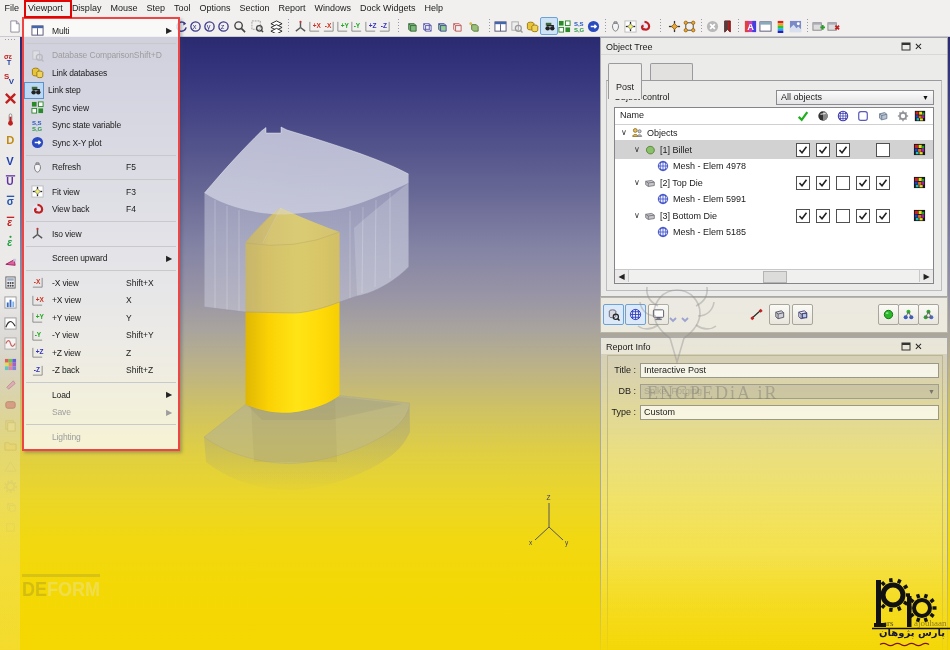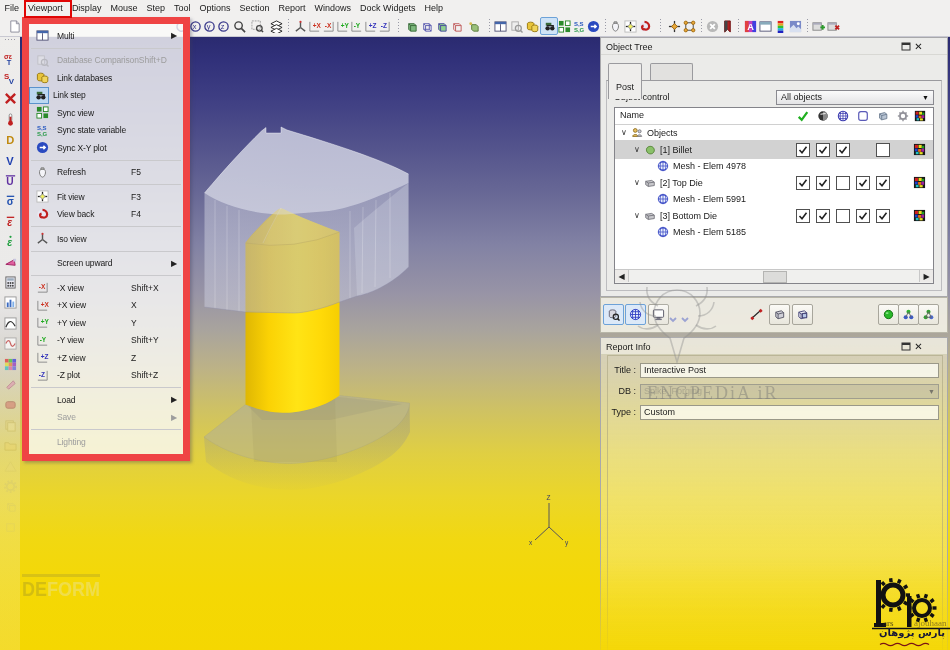--- a/index.html
+++ b/index.html
@@ -34,21 +34,21 @@
         #e0cf42 68%, #ebd629 75%, #f1d811 82%, #f4d805 90%, #f5d701 100%);}
   #viewport .vp-border{position:absolute;left:20px;top:0;right:0;height:1px;background:#1e1e62;}
   #deform-logo{position:absolute;left:22px;top:538px;width:78px;opacity:.55;}
   #deform-logo .bar{height:3px;background:#c2b121;margin-bottom:1px;}
   #deform-logo .txt{font-size:18px;font-weight:bold;letter-spacing:0px;line-height:20px;
       font-family:"Liberation Sans",sans-serif;transform:scaleY(1.15);transform-origin:top left;}
   #deform-logo .de{color:#b9a81c;}
   #deform-logo .form{color:#ece285;}
   
   #vp-menu{position:absolute;left:22px;top:17px;width:154px;z-index:50;font-size:8.5px;
-           background:rgba(251,251,249,0.80);border:7px solid #ef4444;
+           background:rgba(251,251,249,0.80);border:2px solid #ef4444;
            box-shadow:2px 2px 3px rgba(60,60,90,0.35);padding:3px 0;}
   .menu-item{display:flex;height:17.5px;align-items:center;}
   .menu-item .mi-icon{width:21px;padding-left:3px;display:flex;justify-content:center;align-items:center;flex:none;}
   .menu-item .mi-label{flex:1;padding-left:4px;white-space:nowrap;letter-spacing:-0.15px;}
   .menu-item .mi-short{width:40px;text-align:left;flex:none;color:#1a1a1a;}
   .menu-item .mi-arrow{width:12px;flex:none;font-size:8px;color:#222;}
   .menu-item.disabled .mi-label,.menu-item.disabled .mi-short,.menu-item.disabled .mi-arrow{color:#9d9d9d;}
   .menu-sep{height:1px;background:#c9c9cc;margin:3px 2px;}
   
   .panel{position:absolute;left:600px;width:348px;border:1px solid #a8a8ab;box-sizing:border-box;}
@@ -1480,21 +1480,21 @@
       </div>
       <div class="menu-item">
         <span class="mi-icon">
           <span style="display: inline-flex;">
             <svg width="13" height="13" viewBox="0 0 14 14">
               <path d="M12,2 L12,12 L2,12" fill="none" stroke="#888"></path>
               <text x="3" y="9" font-size="7" font-weight="bold" fill="#33b">-Z</text>
             </svg>
           </span>
         </span>
-        <span class="mi-label">-Z plot</span>
+        <span class="mi-label">-Z back</span>
         <span class="mi-short">Shift+Z</span>
         <span class="mi-arrow"></span>
       </div>
       <div class="menu-sep"></div>
       <div class="menu-item">
         <span class="mi-icon"></span>
         <span class="mi-label">Load</span>
         <span class="mi-short"></span>
         <span class="mi-arrow">▶</span>
       </div>

